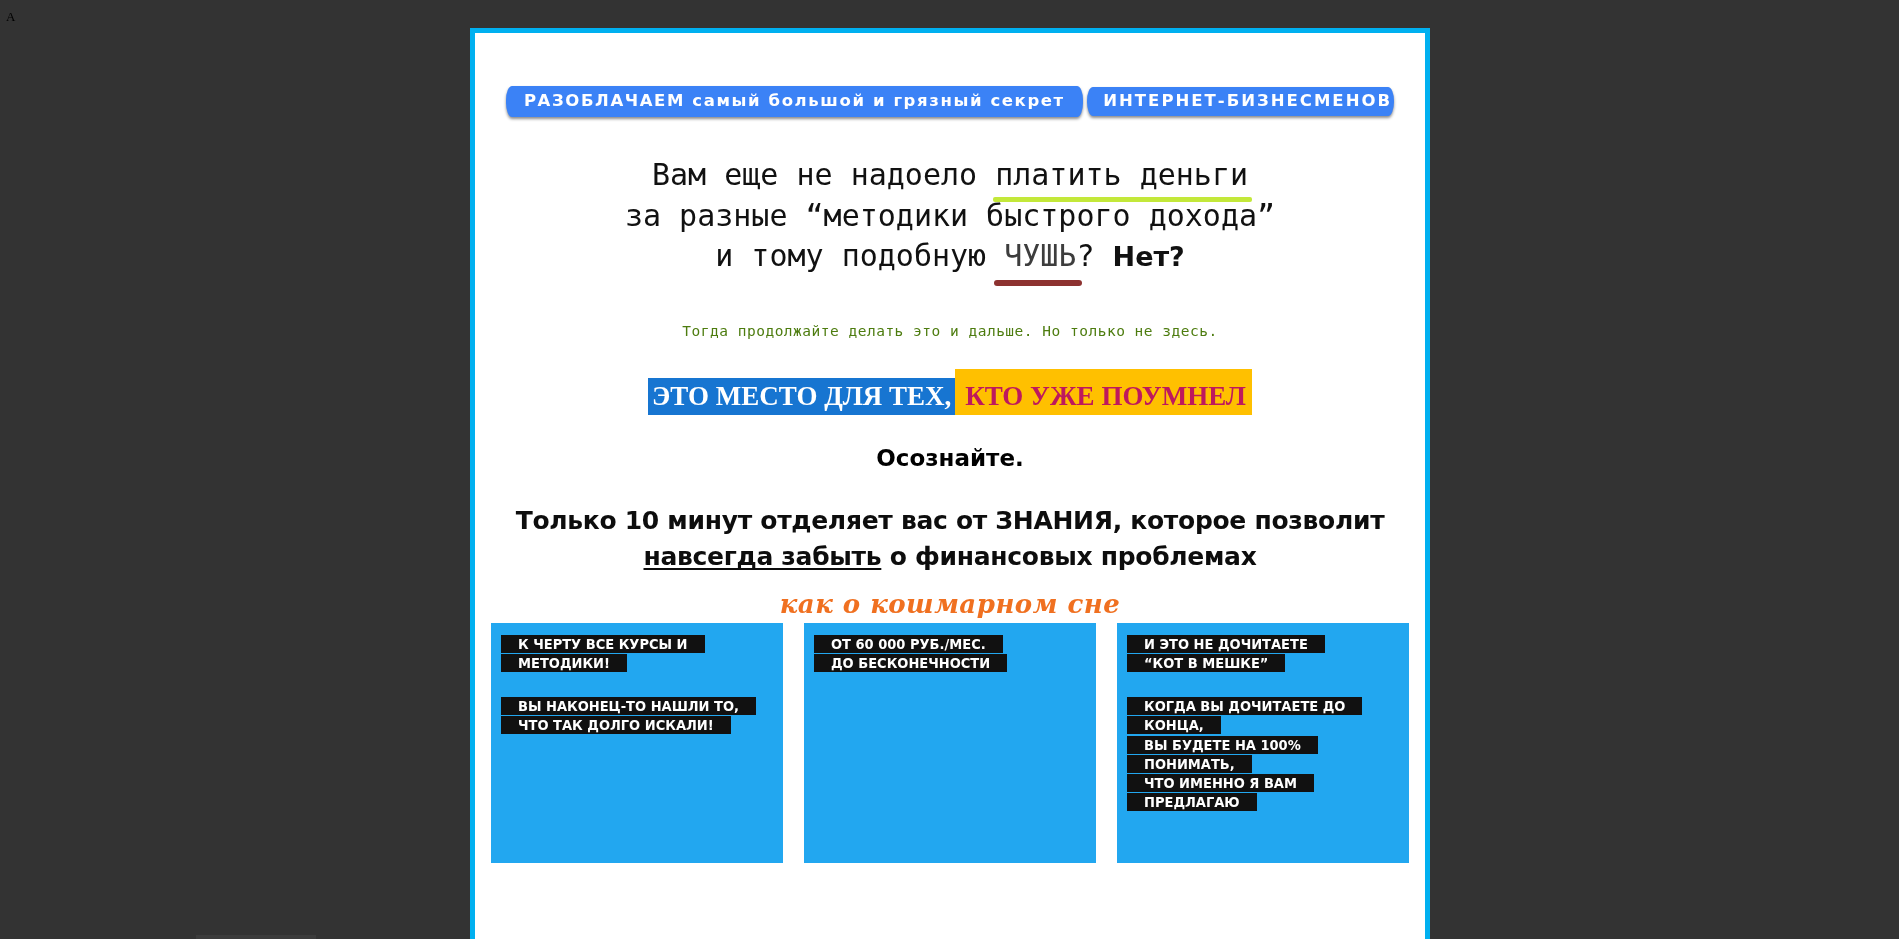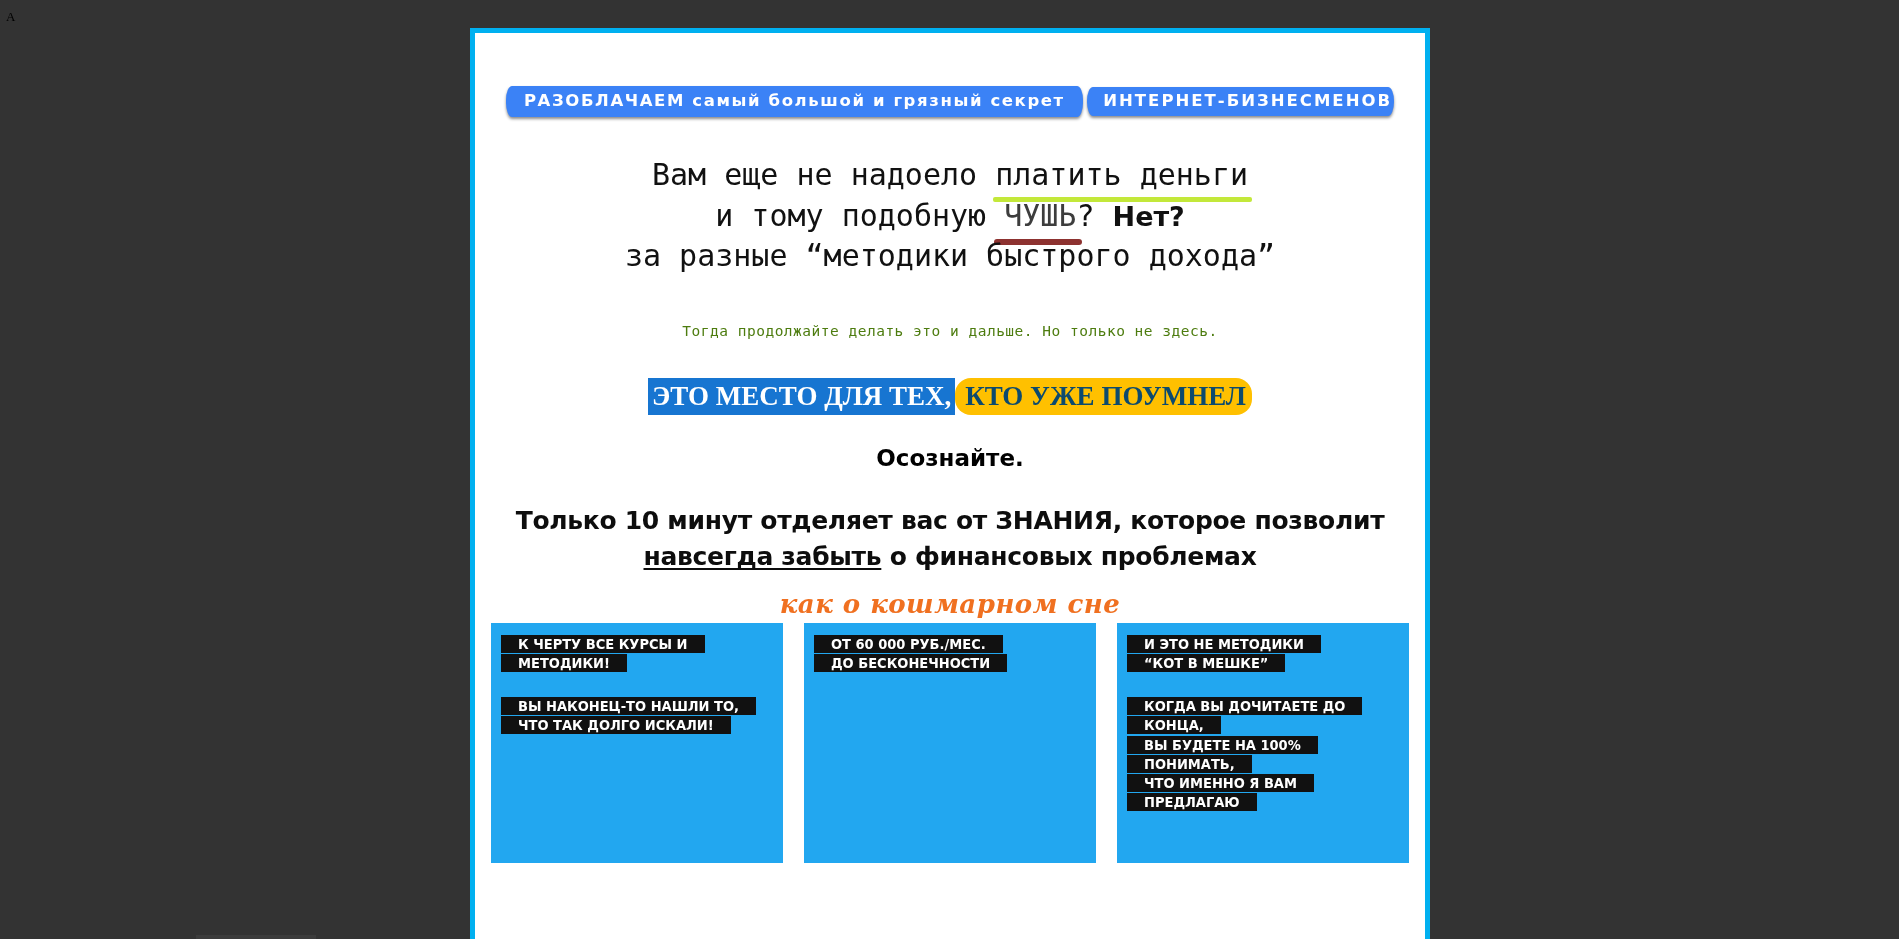--- a/index.html
+++ b/index.html
@@ -145,23 +145,22 @@
     font-size: 27px;
     line-height: 1.0;
   }
   .banner .part-a {
     background: #1775d1;
     color: #ffffff;
     padding: 3px 4px 4px 4px;
   }
   .banner .part-b {
     background: #ffc000;
-    color: #0c4a6e;
-    padding: 3px 6px 4px 3px;
-    border-radius: 16px;
+    color: #be185d;
+    padding: 12px 6px 4px 3px;
   }
 
   
   .blue-line {
     position: absolute;
     top: 412px;
     left: 0;
     width: 950px;
     text-align: center;
     color: #000000;
@@ -254,22 +253,22 @@
   <div class="page">
     <div class="inner">
 
       <div class="ribbon-wrap">
         <div class="ribbon">РАЗОБЛАЧАЕМ самый большой и грязный секрет</div>
         <div class="ribbon l2">ИНТЕРНЕТ-БИЗНЕСМЕНОВ</div>
       </div>
 
       <div class="lead">
         <span class="line"><span>Вам  еще не надоело </span><span class="hl-green">платить деньги</span></span>
+        <span class="line">за разные “методики быстрого дохода”</span>
         <span class="line"><span>и тому подобную </span><span class="hl-red">ЧУШЬ</span><span>? </span><span class="bold-net">Нет?</span></span>
-        <span class="line">за разные “методики быстрого дохода”</span>
       </div>
 
       <div class="red-note">Тогда продолжайте делать это и дальше. Но только не здесь.</div>
 
       <div class="banner">
         <span class="part-a">ЭТО МЕСТО ДЛЯ ТЕХ,</span><span class="part-b"> КТО УЖЕ ПОУМНЕЛ</span>
       </div>
 
       <div class="blue-line">Осознайте.</div>
 
@@ -295,21 +294,21 @@
 
         <div class="card">
           <p>
             <span class="k">ОТ 60 000 РУБ./МЕС.</span><br>
             <span class="k">ДО БЕСКОНЕЧНОСТИ</span>
           </p>
         </div>
 
         <div class="card">
           <p class="gap">
-            <span class="k">И ЭТО НЕ МЕТОДИКИ</span><br>
+            <span class="k">И ЭТО НЕ ДОЧИТАЕТЕ</span><br>
             <span class="k">“КОТ В МЕШКЕ”</span>
           </p>
           <p>
             <span class="k">КОГДА ВЫ ДОЧИТАЕТЕ ДО КОНЦА,</span><br>
             <span class="k">ВЫ БУДЕТЕ НА 100% ПОНИМАТЬ,</span><br>
             <span class="k">ЧТО ИМЕННО Я ВАМ ПРЕДЛАГАЮ</span>
           </p>
         </div>
 
       </div>

